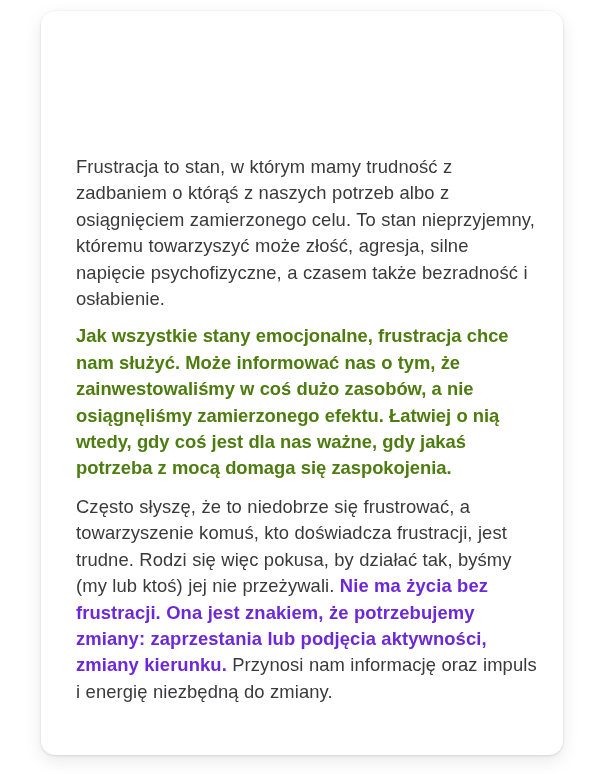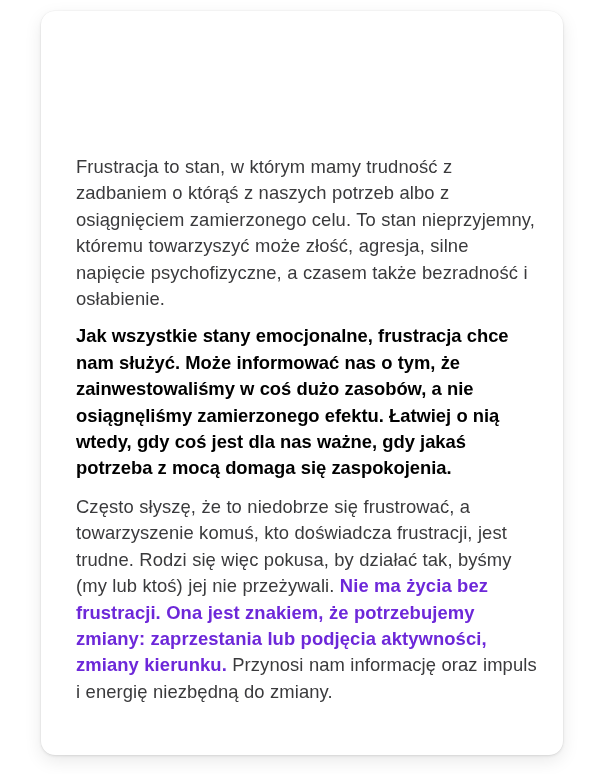--- a/index.html
+++ b/index.html
@@ -55,21 +55,21 @@
     text-align: left;
     word-spacing: 0.01em;
   }
 
   .para:last-child {
     margin-bottom: 0;
   }
 
   .para-bold {
     font-weight: 700;
-    color: #000000;
+    color: #4d7c0f;
     letter-spacing: -0.002em;
     margin-bottom: 12px;
   }
 
   .accent {
     font-weight: 700;
     color: #6d28d9;
   }
 
   .para-mixed .tail {

